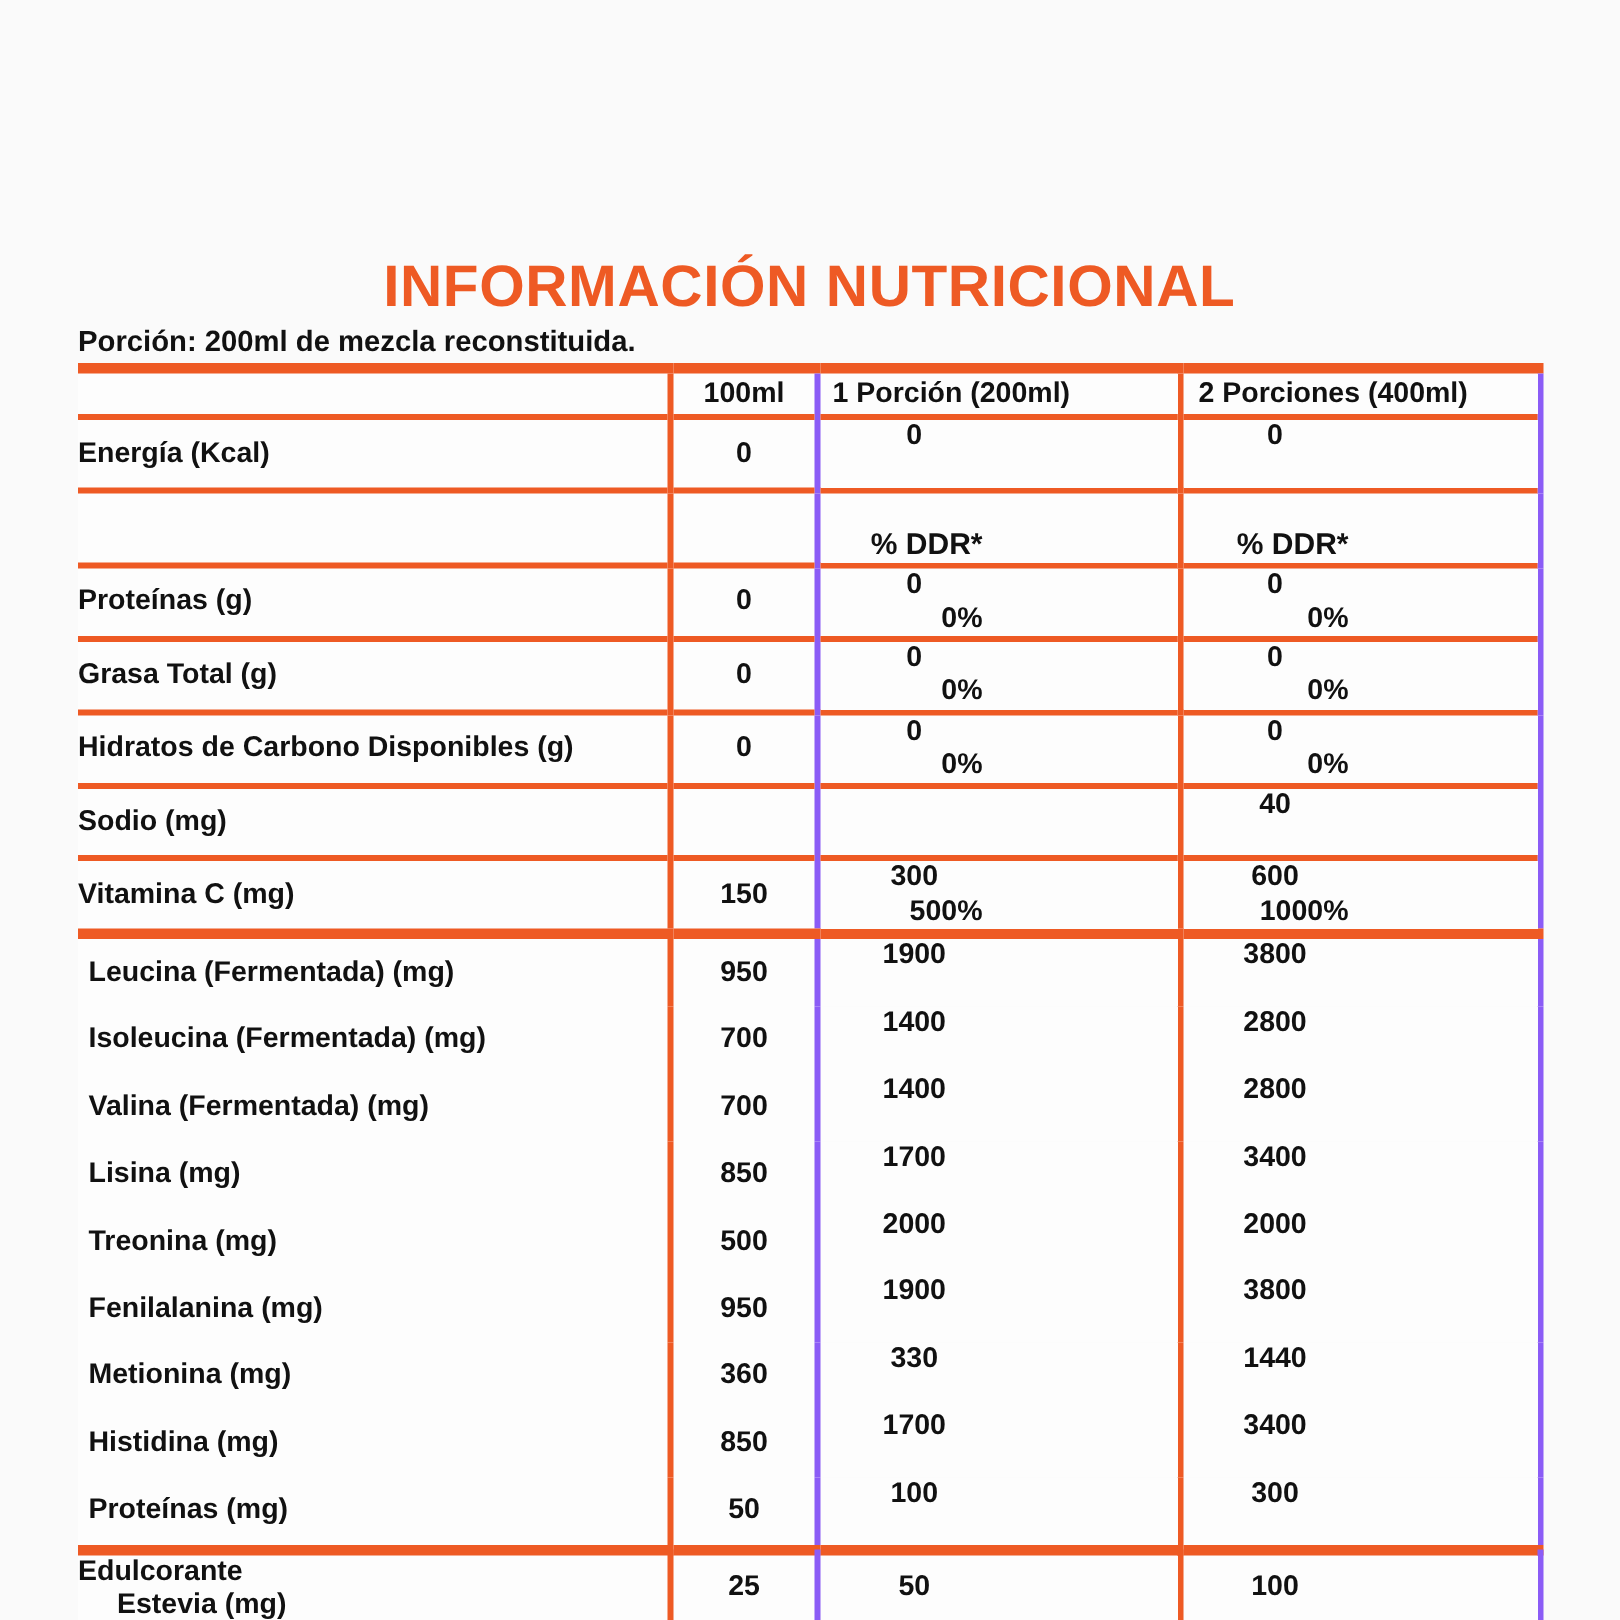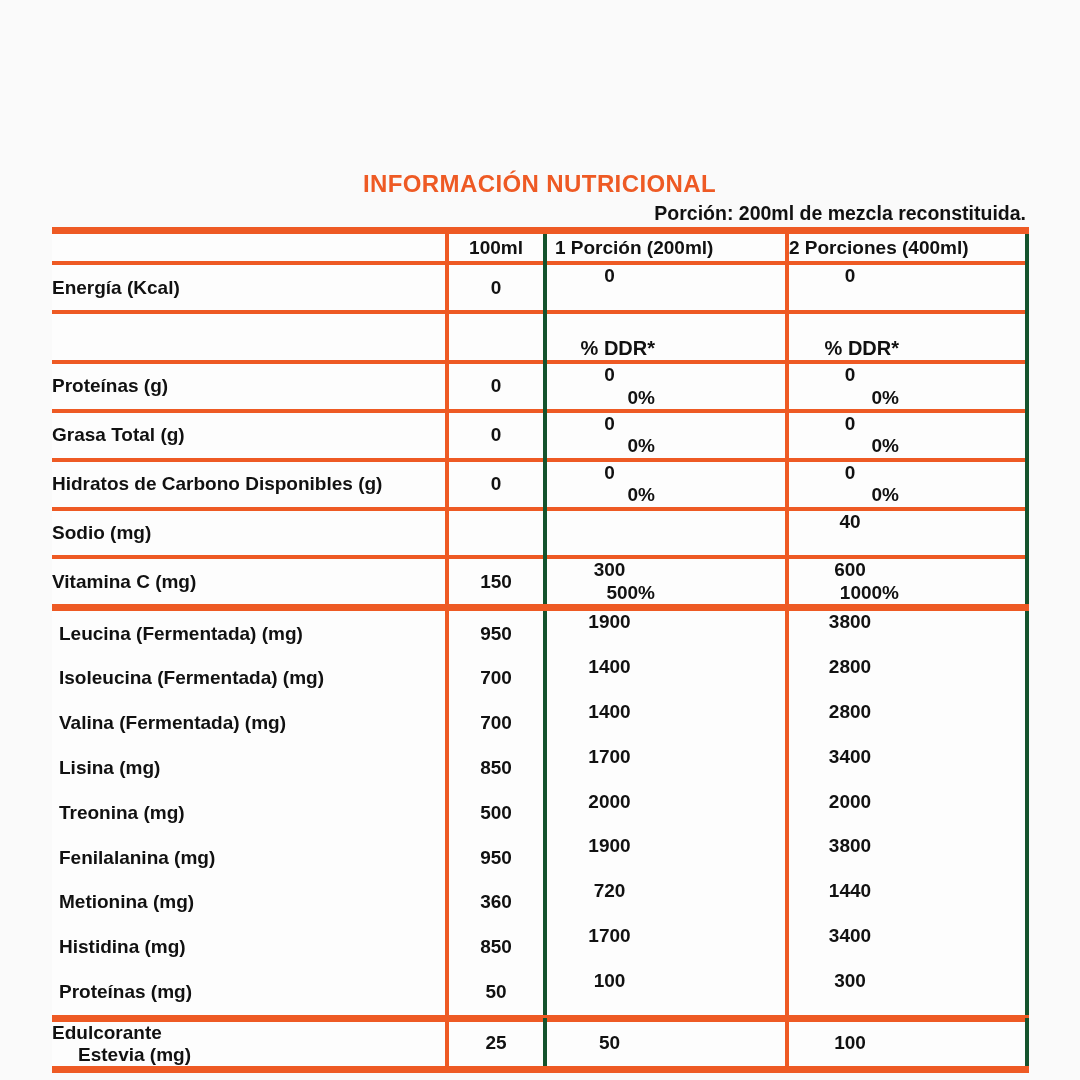--- a/index.html
+++ b/index.html
@@ -19,36 +19,35 @@
     position: absolute;
     left: 52px;
     top: 172px;
     width: 975px;
   }
 
   
   .title {
     text-align: center;
     color: #ee5a24;
-    font-size: 24px;
+    font-size: 39px;
     font-weight: bold;
     letter-spacing: 0.4px;
     line-height: 1.0;
     margin: 0 0 6px 0;
   }
   .serving-line {
     display: flex;
     justify-content: space-between;
     align-items: flex-end;
     font-size: 19.5px;
     font-weight: bold;
     line-height: 1.15;
     margin-bottom: 3px;
     padding-right: 1px;
-    flex-direction: column;
   }
 
   
   .nut-table {
     width: 100%;
     border-collapse: collapse;
     table-layout: fixed;
   }
   .nut-table td {
     padding: 0;
@@ -61,21 +60,21 @@
   }
 
   
   col.c-name { width: 395px; }
   col.c-100  { width: 98px; }
   col.c-p1   { width: 242px; }
   col.c-p2   { width: 240px; }
 
   
   .vl-l { border-left: 4px solid #ee5a24; }
-  .vl-r { border-right: 4px solid #14532d; }
+  .vl-r { border-right: 4px solid #8b5cf6; }
 
   
   .hr-thick td { border-top: 7px solid #ee5a24; }
   .hr-thin td  { border-top: 4px solid #ee5a24; }
 
   .cell-name {
     padding-left: 7px;
     text-align: left;
     white-space: nowrap;
   }
@@ -132,21 +131,21 @@
       <col class="c-name">
         <col class="c-100">
         <col class="c-p1">
         <col class="c-p2">
     </colgroup>
     <tbody id="tbody">
         <tr class="hr-thick">
           <td class="cell-name"></td>
           <td class="cell-100 vl-l vl-r">100ml</td>
           <td class="cell-split"><span style="padding-left:8px">1 Porción (200ml)</span></td>
-          <td class="cell-split p2 vl-l vl-r"><span style="">2 Porciones (400ml)</span></td>
+          <td class="cell-split p2 vl-l vl-r"><span style="padding-left:10px">2 Porciones (400ml)</span></td>
         </tr>
         <tr class="hr-thin">
           <td class="cell-name ">Energía (Kcal)</td>
           <td class="cell-100 vl-l vl-r">0</td>
           <td class="cell-split "><span class="v">0</span><span class="d"></span></td>
           <td class="cell-split p2 vl-l vl-r"><span class="v">0</span><span class="d"></span></td>
         </tr>
         <tr class="hr-thin ddr-head">
           <td class="cell-name"></td>
           <td class="cell-100 vl-l vl-r"></td>
@@ -215,21 +214,21 @@
         </tr>
         <tr class="amino ">
           <td class="cell-name ">Fenilalanina (mg)</td>
           <td class="cell-100 vl-l vl-r">950</td>
           <td class="cell-split "><span class="v">1900</span><span class="d"></span></td>
           <td class="cell-split p2 vl-l vl-r"><span class="v">3800</span><span class="d"></span></td>
         </tr>
         <tr class="amino ">
           <td class="cell-name ">Metionina (mg)</td>
           <td class="cell-100 vl-l vl-r">360</td>
-          <td class="cell-split "><span class="v">720</span><span class="d"></span></td>
+          <td class="cell-split "><span class="v">330</span><span class="d"></span></td>
           <td class="cell-split p2 vl-l vl-r"><span class="v">1440</span><span class="d"></span></td>
         </tr>
         <tr class="amino ">
           <td class="cell-name ">Histidina (mg)</td>
           <td class="cell-100 vl-l vl-r">850</td>
           <td class="cell-split "><span class="v">1700</span><span class="d"></span></td>
           <td class="cell-split p2 vl-l vl-r"><span class="v">3400</span><span class="d"></span></td>
         </tr>
         <tr class="amino ">
           <td class="cell-name ">Proteínas (mg)</td>

